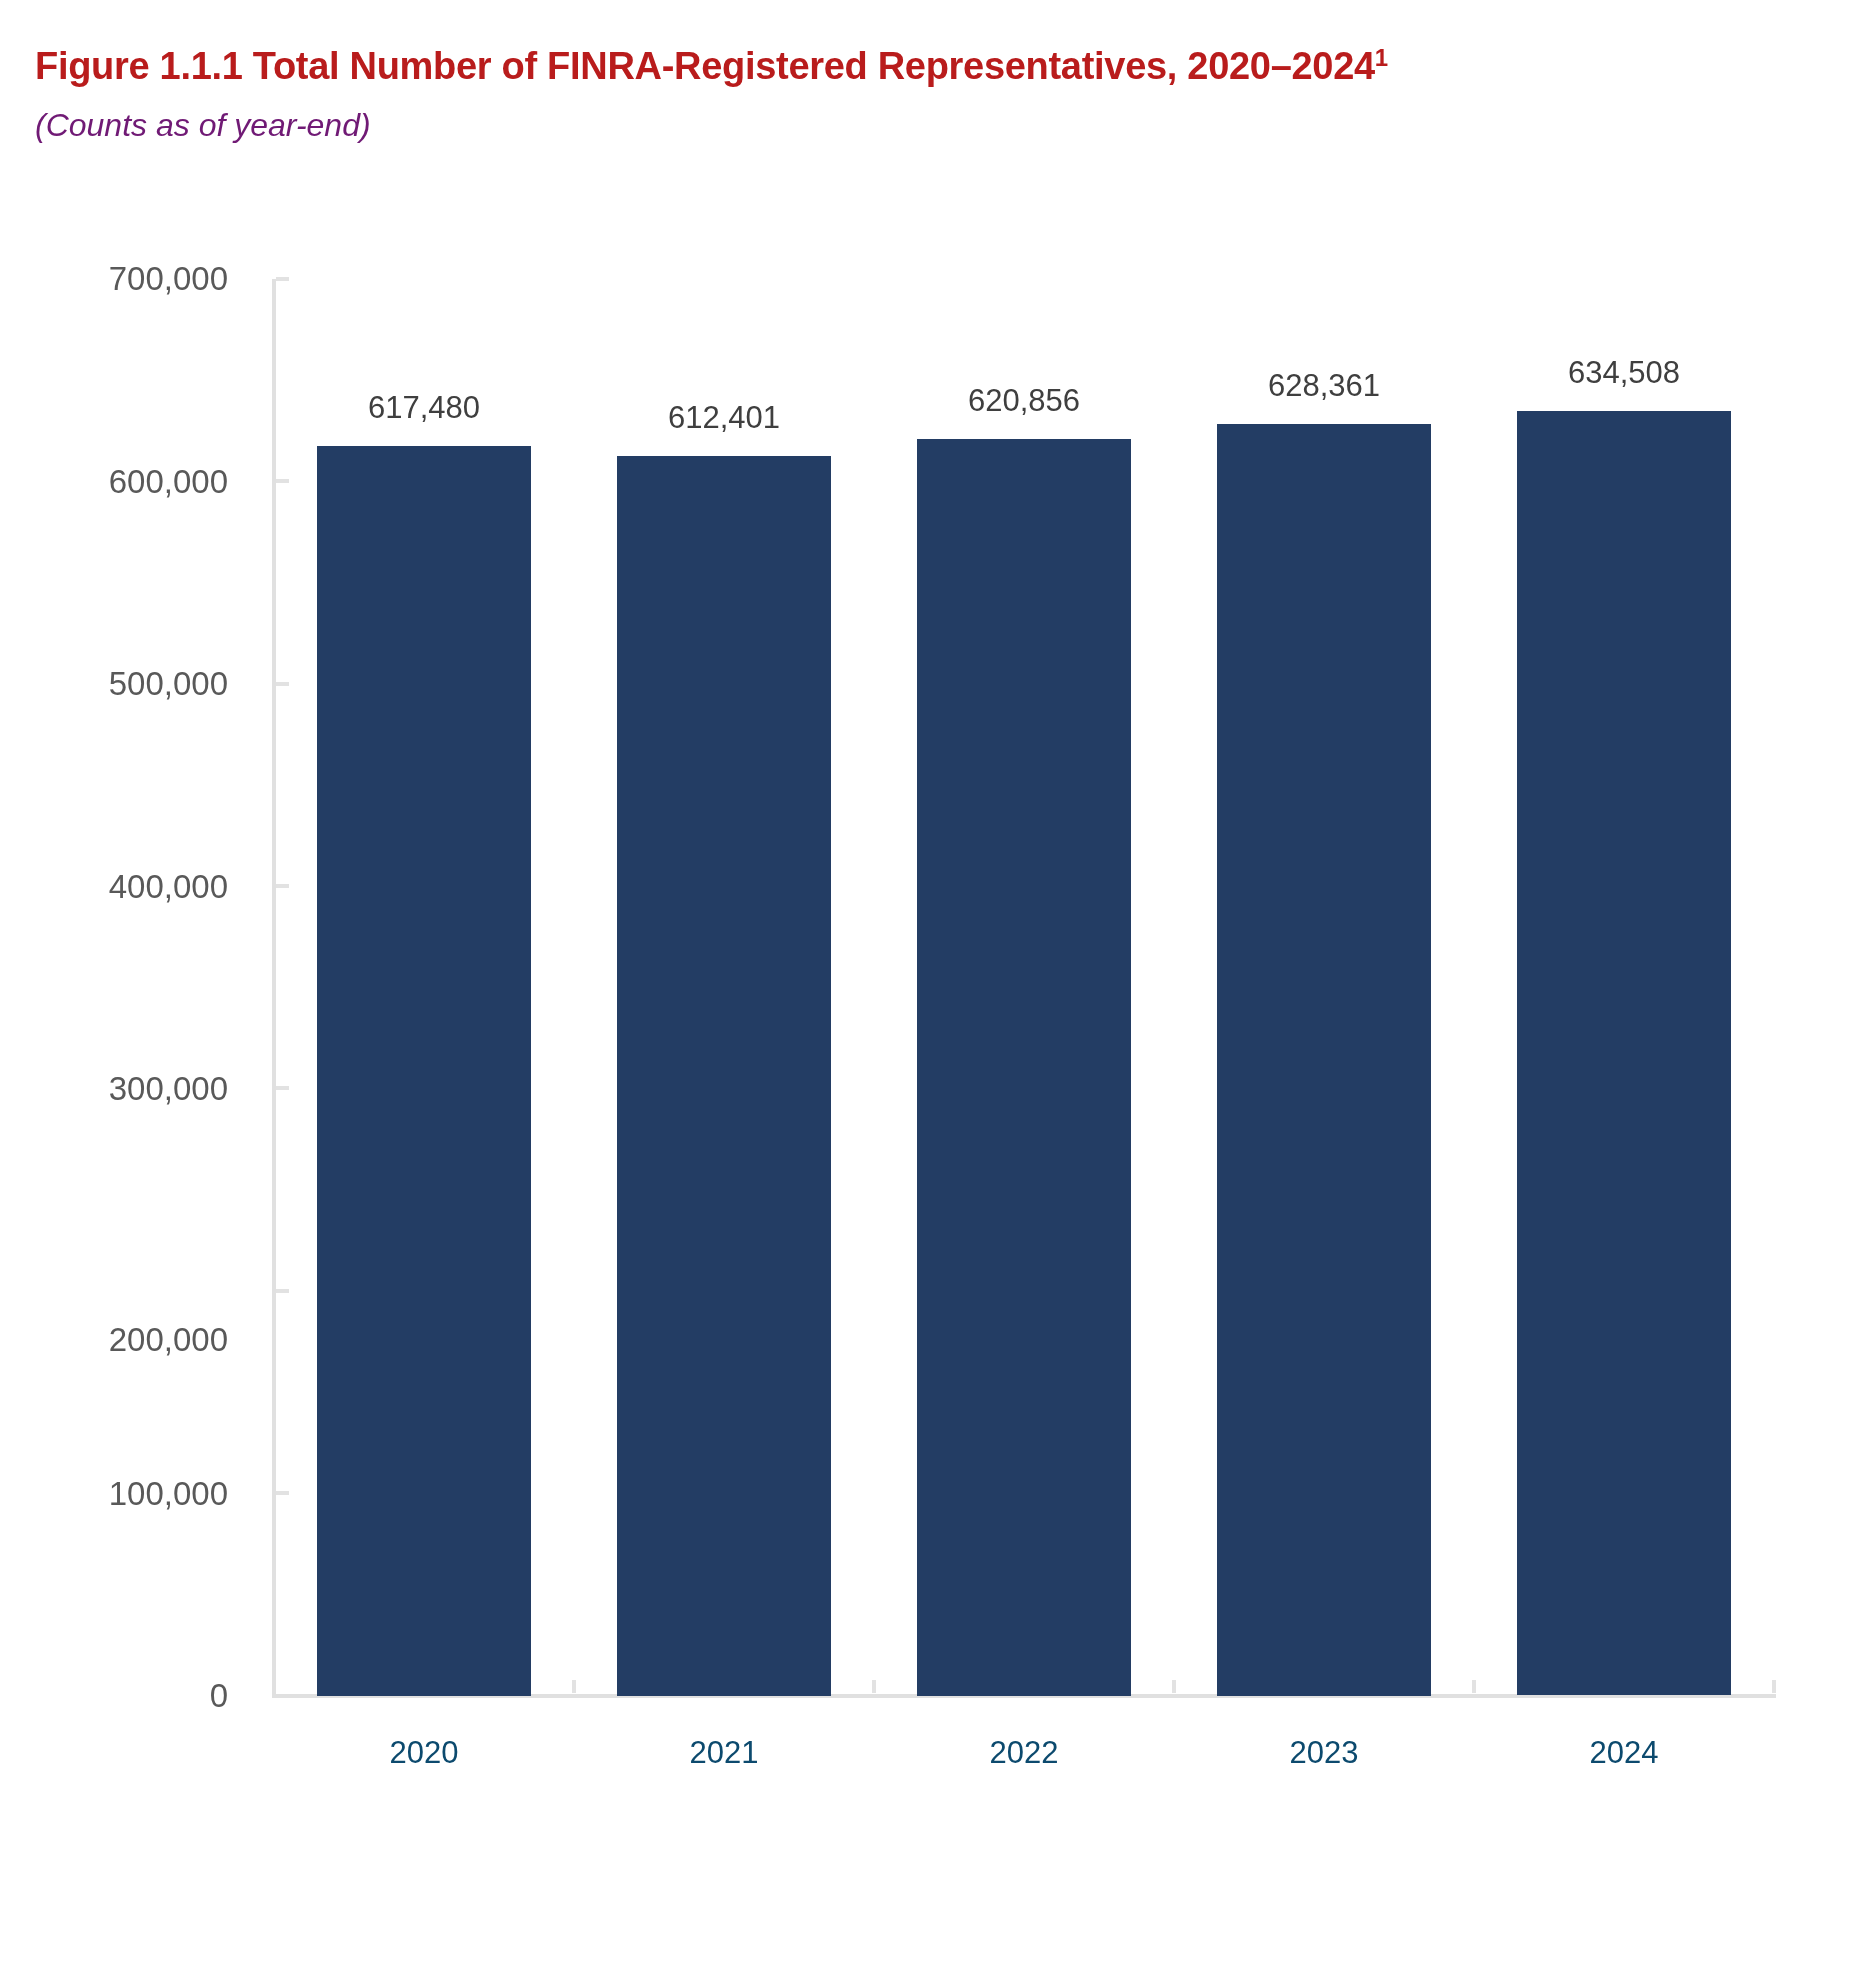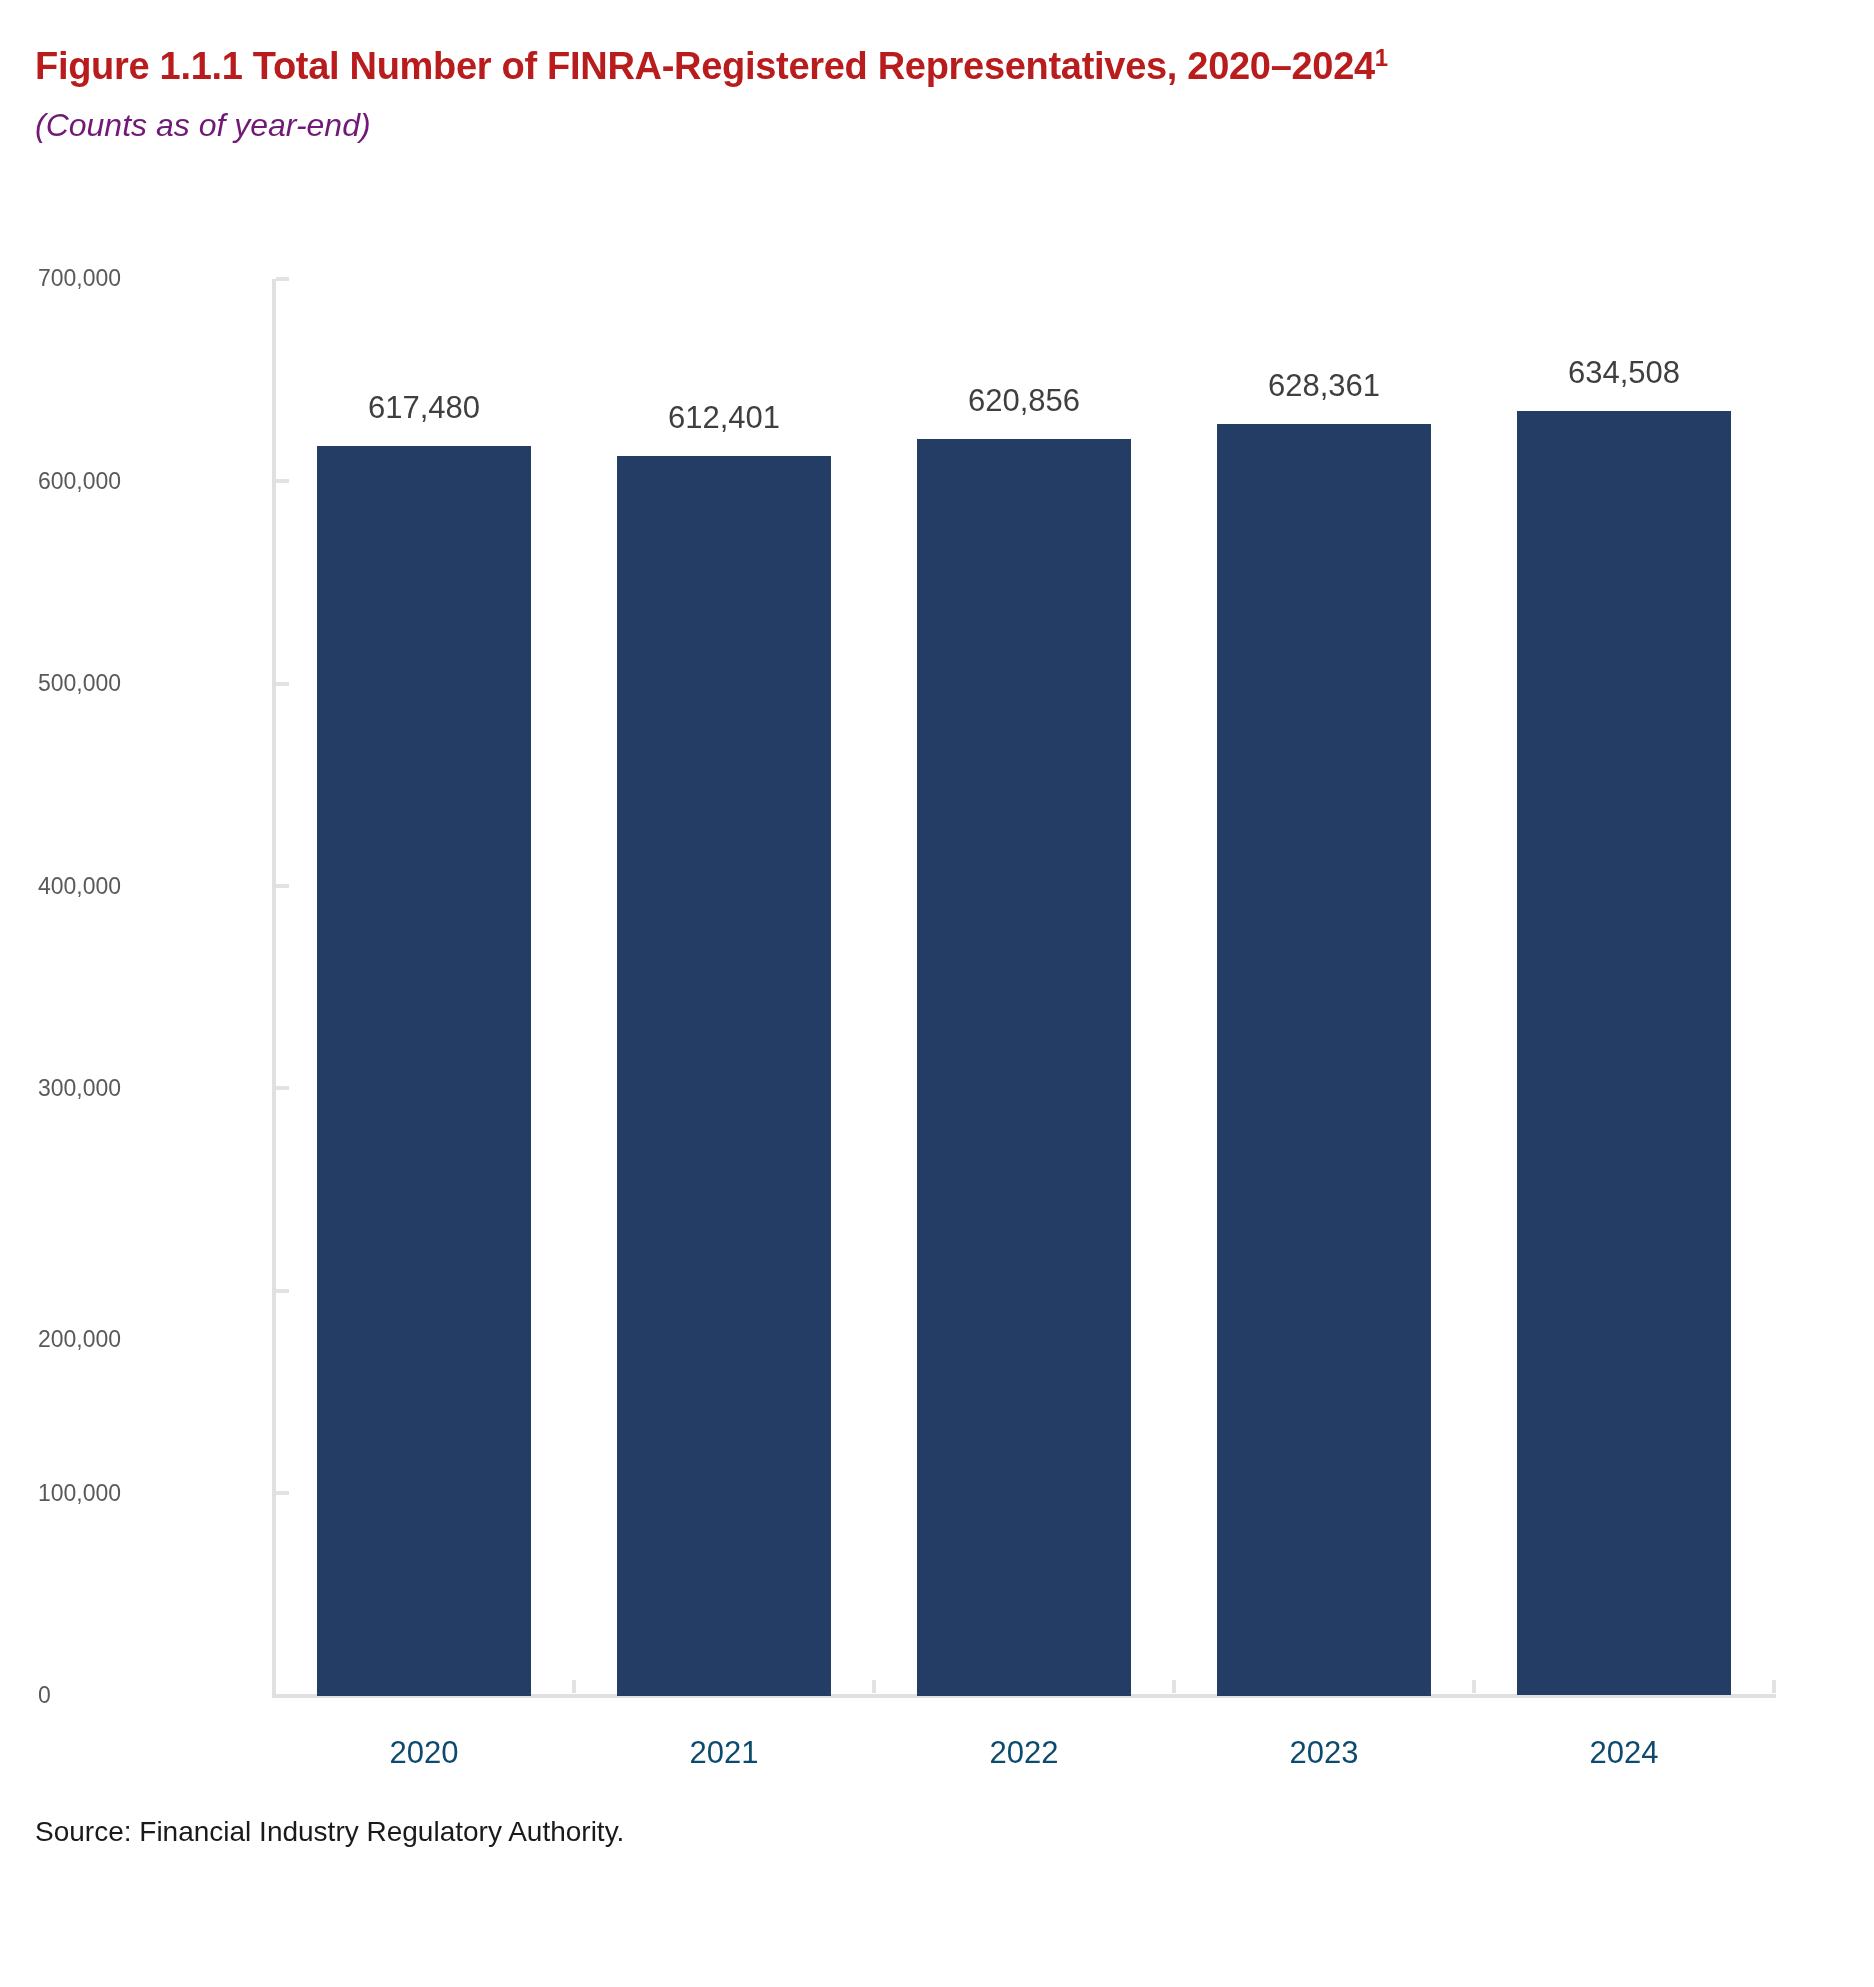--- a/index.html
+++ b/index.html
@@ -52,24 +52,24 @@
   .chart .axis-line {
     position: absolute;
     background: #E0E0E0;
   }
   .chart .tick {
     position: absolute;
     background: #E2E2E2;
   }
   .chart .ylabel {
     position: absolute;
-    font-size: 23px;
+    font-size: 33px;
     line-height: 37px;
     color: #595959;
-    text-align: left;
+    text-align: right;
   }
   .chart .xlabel {
     position: absolute;
     font-size: 31px;
     line-height: 37px;
     color: #0c4a6e;
     text-align: center;
   }
   .chart .bar {
     position: absolute;
@@ -139,17 +139,16 @@
       <div class="xlabel" style="left: 880px; width: 288px; top: 1734px;">2022</div>
       <div class="bar" style="left: 1217px; top: 424px; width: 214px; height: 1272px; background: rgb(35, 61, 100);"></div>
       <div class="value-label" style="left: 1180px; width: 288px; top: 370px;">628,361</div>
       <div class="xlabel" style="left: 1180px; width: 288px; top: 1734px;">2023</div>
       <div class="bar" style="left: 1517px; top: 411px; width: 214px; height: 1284px; background: rgb(35, 61, 100);"></div>
       <div class="value-label" style="left: 1480px; width: 288px; top: 357px;">634,508</div>
       <div class="xlabel" style="left: 1480px; width: 288px; top: 1734px;">2024</div>
     </div>
 
   <div class="footer">
-    <div>Source: Financial Industry Regulatory Authority.</div>
   </div>
 
 </div>
 
 
 </body></html>

